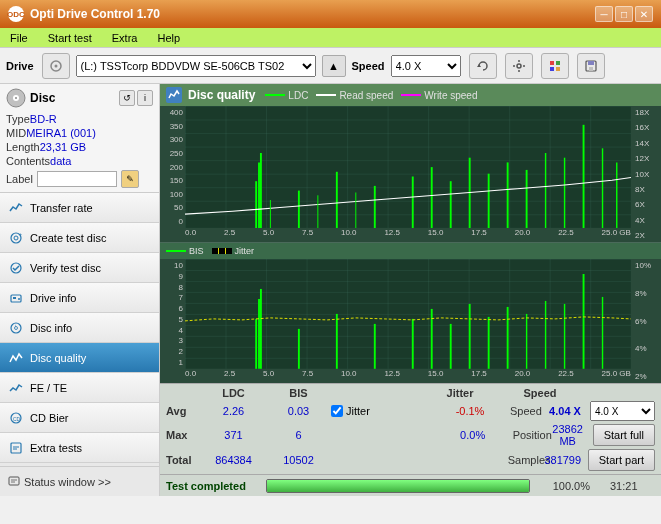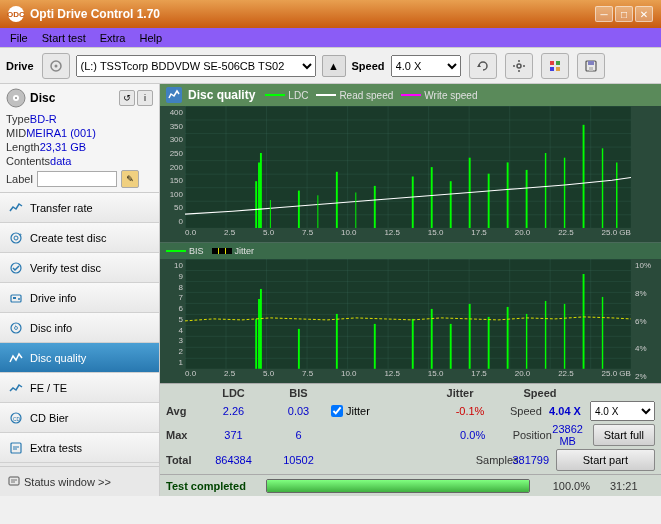--- a/index.html
+++ b/index.html
@@ -6,21 +6,21 @@
     body { width: 661px; height: 524px; font-family: 'Segoe UI', Tahoma, sans-serif; font-size: 11px; background: #f0f0f0; overflow: hidden; }
 
     
     .title-bar { background: linear-gradient(to bottom, #e8a050, #c85a10); height: 28px; display: flex; align-items: center; justify-content: space-between; padding: 0 8px; color: white; }
     .title-bar-left { display: flex; align-items: center; gap: 6px; font-size: 12px; font-weight: bold; }
     .title-bar-icon { width: 16px; height: 16px; background: #fff; border-radius: 8px; display: flex; align-items: center; justify-content: center; font-size: 8px; color: #c85a10; }
     .title-bar-controls { display: flex; gap: 2px; }
     .tb-btn { width: 18px; height: 16px; background: rgba(255,255,255,0.3); border: 1px solid rgba(255,255,255,0.5); border-radius: 2px; cursor: pointer; display: flex; align-items: center; justify-content: center; font-size: 10px; color: white; }
 
     
-    .menu-bar { background: #8b5cf6; height: 20px; display: flex; align-items: center; padding: 0 4px; border-bottom: 1px solid #ccc; gap: 2px; }
+    .menu-bar { background: #bef264; height: 20px; display: flex; align-items: center; padding: 0 4px; border-bottom: 1px solid #ccc; gap: 8px; }
     .menu-item { padding: 1px 6px; font-size: 11px; cursor: pointer; border-radius: 2px; }
 
     
     .drive-bar { background: #f0f0f0; height: 36px; display: flex; align-items: center; padding: 0 6px; border-bottom: 1px solid #ccc; gap: 6px; }
     .drive-label { font-size: 11px; font-weight: bold; }
     .drive-select { height: 22px; font-size: 11px; flex: 1; max-width: 240px; }
     .drive-btn { height: 22px; width: 24px; background: #e0e0e0; border: 1px solid #aaa; cursor: pointer; display: flex; align-items: center; justify-content: center; border-radius: 2px; }
     .speed-label { font-size: 11px; font-weight: bold; }
     .speed-select { height: 22px; font-size: 11px; width: 70px; }
     .icon-btn { width: 28px; height: 26px; background: #e8e8e8; border: 1px solid #b0b0b0; border-radius: 3px; cursor: pointer; display: flex; align-items: center; justify-content: center; margin-left: 2px; }
@@ -63,21 +63,21 @@
     .legend-item { display: flex; align-items: center; gap: 3px; font-size: 10px; color: #e0e0e0; }
     .legend-color { width: 20px; height: 2px; }
     .ldc-color { background: #00ff00; }
     .read-color { background: #ffffff; }
     .write-color { background: #ff00ff; }
 
     
     .bottom-stats { background: #d0d8d0; border-top: 1px solid #aaa; padding: 3px 6px; display: flex; flex-direction: column; gap: 2px; }
     .speed-select-sm { height: 20px; font-size: 10px; width: 65px; }
     .start-full-btn { background: linear-gradient(to bottom, #f0f0f0, #d0d0d0); border: 1px solid #888; height: 22px; padding: 0 10px; font-size: 11px; cursor: pointer; border-radius: 2px; }
-    .start-part-btn { background: linear-gradient(to bottom, #f0f0f0, #d0d0d0); border: 1px solid #888; height: 22px; padding: 0 26px; font-size: 11px; cursor: pointer; border-radius: 2px; }
+    .start-part-btn { background: linear-gradient(to bottom, #f0f0f0, #d0d0d0); border: 1px solid #888; height: 22px; padding: 0 10px; font-size: 11px; cursor: pointer; border-radius: 2px; }
 
     
     .progress-bar-area { background: #d0d8d0; border-top: 1px solid #aaa; height: 22px; display: flex; align-items: center; gap: 20px; padding: 0 6px; }
     .progress-bar-outer { flex: 1; height: 14px; background: #888; border: 1px solid #666; border-radius: 2px; overflow: hidden; }
     .progress-bar-inner { height: 100%; background: linear-gradient(to bottom, #80ff80, #40b040); width: 100%; }
     .progress-pct { font-size: 11px; color: #333; min-width: 40px; text-align: right; }
     .progress-time { font-size: 11px; color: #333; min-width: 45px; }
     .status-text { font-size: 11px; color: #004400; font-weight: bold; }
 
     
@@ -329,20 +329,31 @@
             <span>350</span>
             <span>300</span>
             <span>250</span>
             <span>200</span>
             <span>150</span>
             <span>100</span>
             <span>50</span>
             <span>0</span>
         </div>
 
+        <div class="y-axis">
+          <span>18X</span>
+            <span>16X</span>
+            <span>14X</span>
+            <span>12X</span>
+            <span>10X</span>
+            <span>8X</span>
+            <span>6X</span>
+            <span>4X</span>
+            <span>2X</span>
+        </div>
 
         <svg class="chart-svg" viewBox="0 0 470 130" preserveAspectRatio="none">
 
           <defs>
             <pattern id="grid1" width="42.7" height="14.4" patternUnits="userSpaceOnUse">
               <path d="M 42.7 0 L 0 0 0 14.4" fill="none" stroke="#3a6a5a" stroke-width="0.5"></path>
             </pattern>
           </defs>
           <rect width="470" height="130" fill="#1a3a2a"></rect>
           <rect width="470" height="130" fill="url(#grid1)"></rect>

